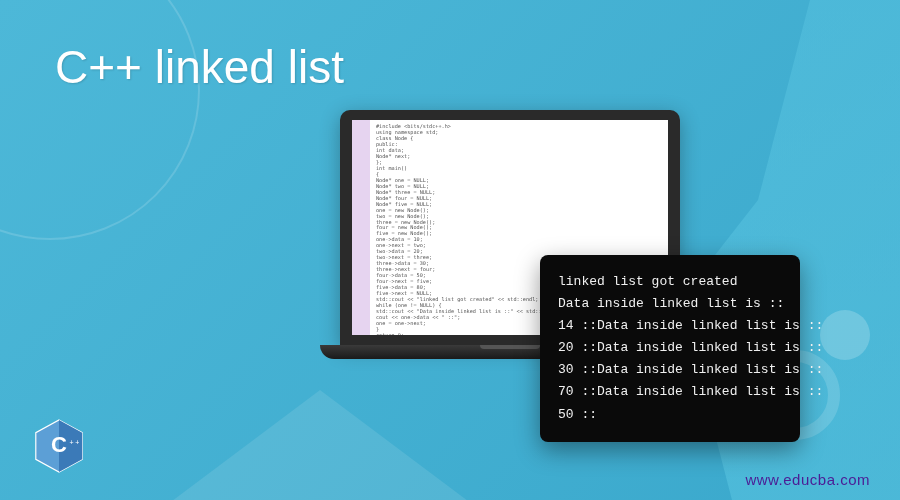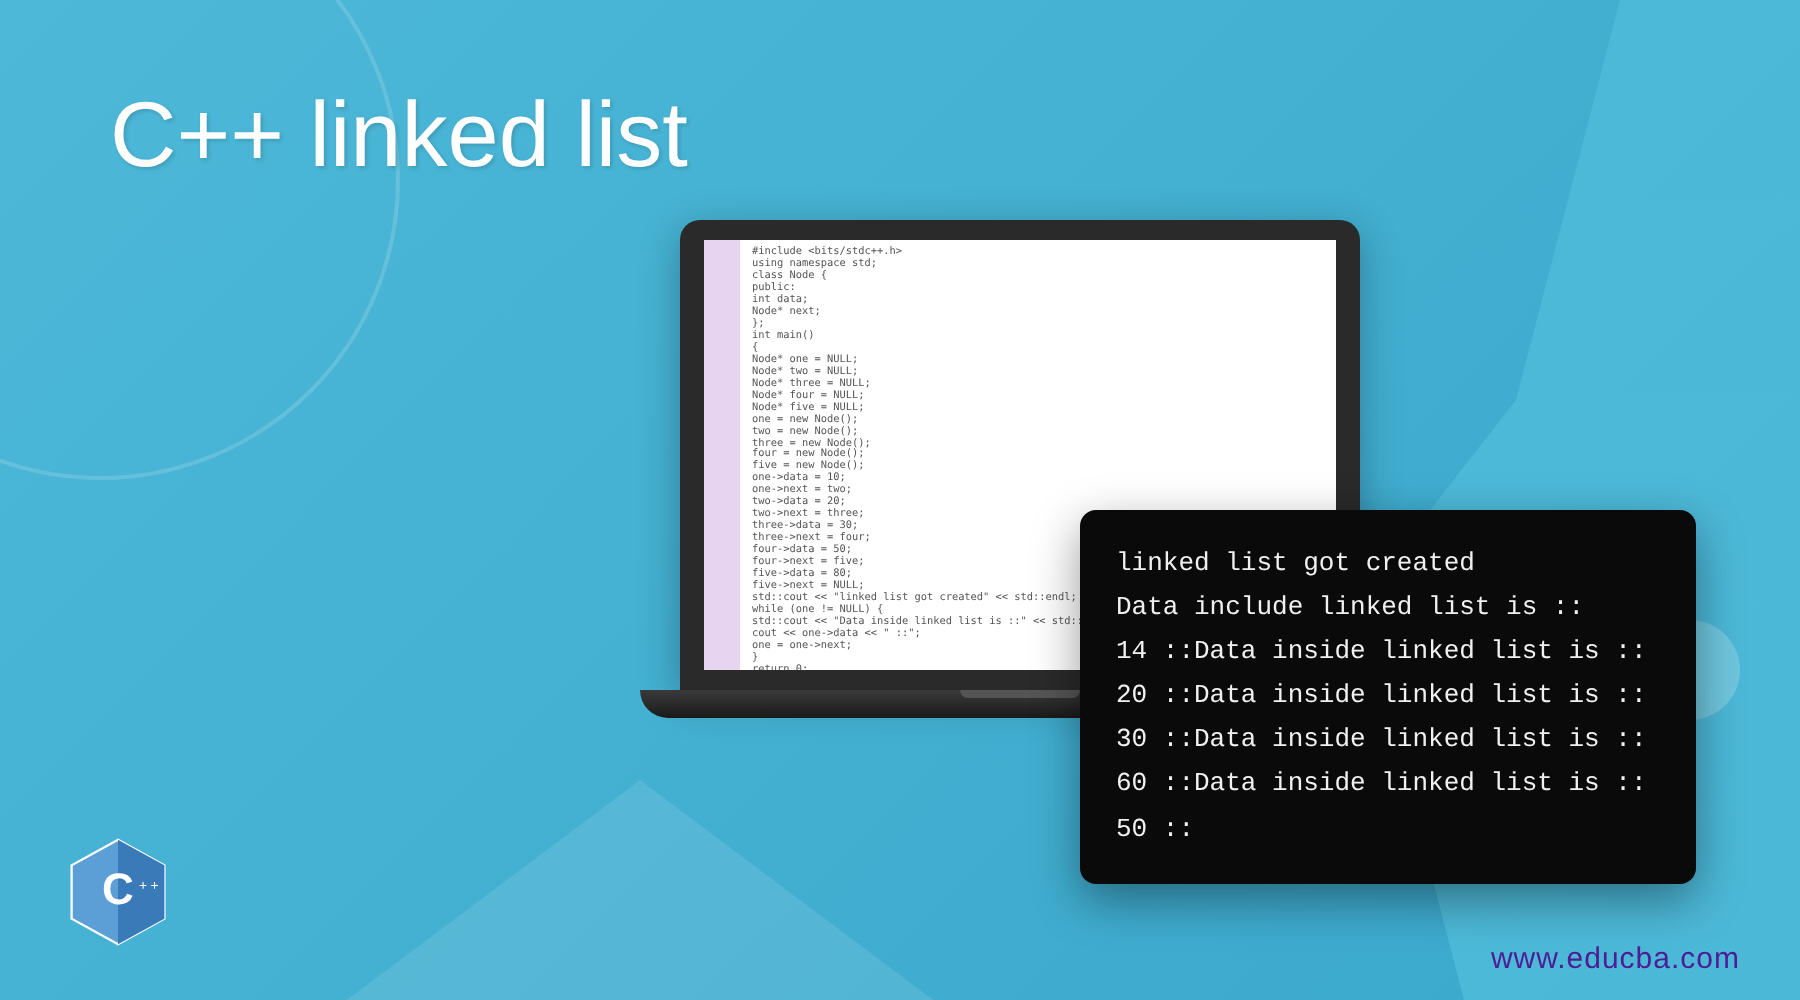--- a/index.html
+++ b/index.html
@@ -98,21 +98,21 @@
     content: "";
     position: absolute;
     left: 50%; transform: translateX(-50%);
     top: 0; width: 60px; height: 4px;
     background: #555;
     border-radius: 0 0 4px 4px;
   }
   .terminal {
     position: absolute;
     left: 540px; top: 255px;
-    width: 308px;
+    width: 260px;
     background: #0a0a0a;
     border-radius: 8px;
     padding: 16px 18px;
     box-shadow: 0 8px 24px rgba(0,0,0,0.4);
     font-family: "Courier New", monospace;
     color: #f0f0f0;
     font-size: 13px;
     line-height: 1.7;
   }
   .terminal-line { white-space: nowrap; }
@@ -182,25 +182,25 @@
 }
 return 0;
 }</div>
     </div>
   </div>
   <div class="laptop-base"></div>
 </div>
 
 <div class="terminal" id="terminal">
     <div class="terminal-line">linked list got created</div>
-    <div class="terminal-line">Data include linked list is ::</div>
+    <div class="terminal-line">Data inside linked list is ::</div>
     <div class="terminal-line">14 ::Data inside linked list is ::</div>
     <div class="terminal-line">20 ::Data inside linked list is ::</div>
     <div class="terminal-line">30 ::Data inside linked list is ::</div>
-    <div class="terminal-line">60 ::Data inside linked list is ::</div>
+    <div class="terminal-line">70 ::Data inside linked list is ::</div>
     <div class="terminal-line">50 ::</div>
   </div>
 
 <div class="logo">
   <svg viewBox="0 0 100 100">
     <polygon points="50,5 90,27 90,73 50,95 10,73 10,27" fill="#5c9fd6" stroke="#fff" stroke-width="2"></polygon>
     <polygon points="50,5 90,27 90,73 50,95" fill="#3b7ab8"></polygon>
     <text x="50" y="60" font-size="38" font-family="Arial" font-weight="bold" fill="#fff" text-anchor="middle">C</text>
     <text x="68" y="48" font-size="12" fill="#fff">+</text>
     <text x="78" y="48" font-size="12" fill="#fff">+</text>

